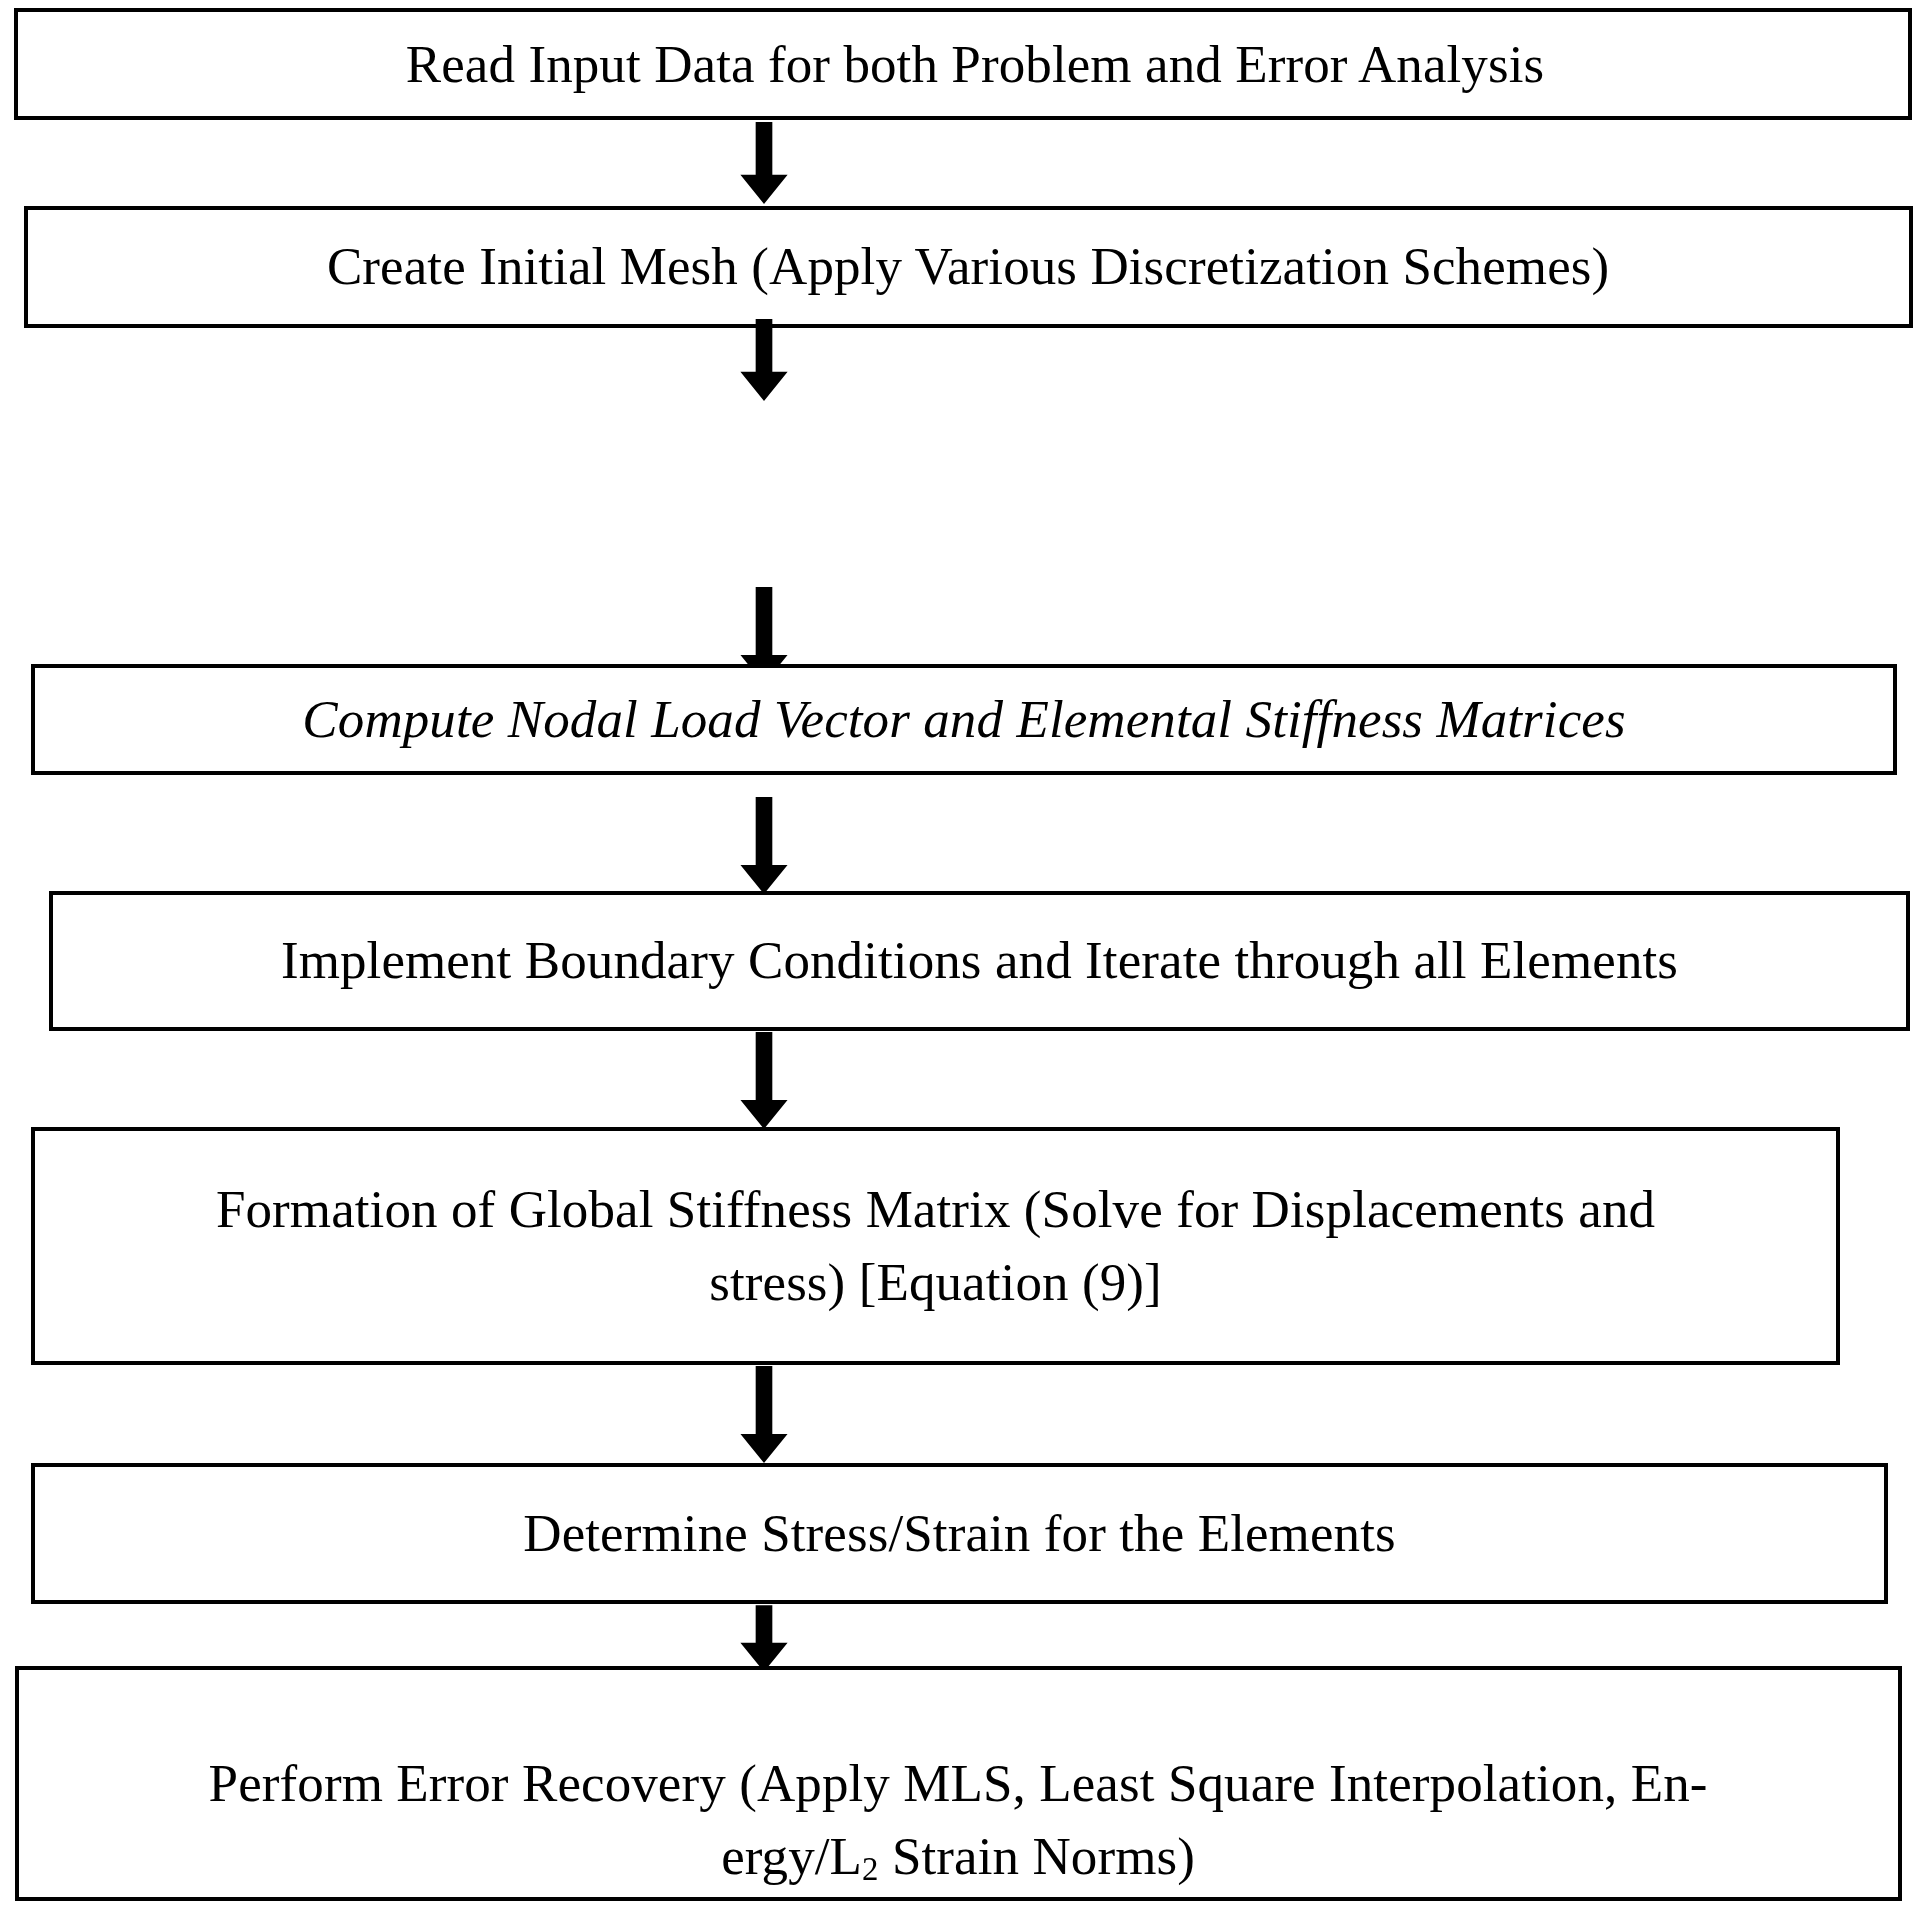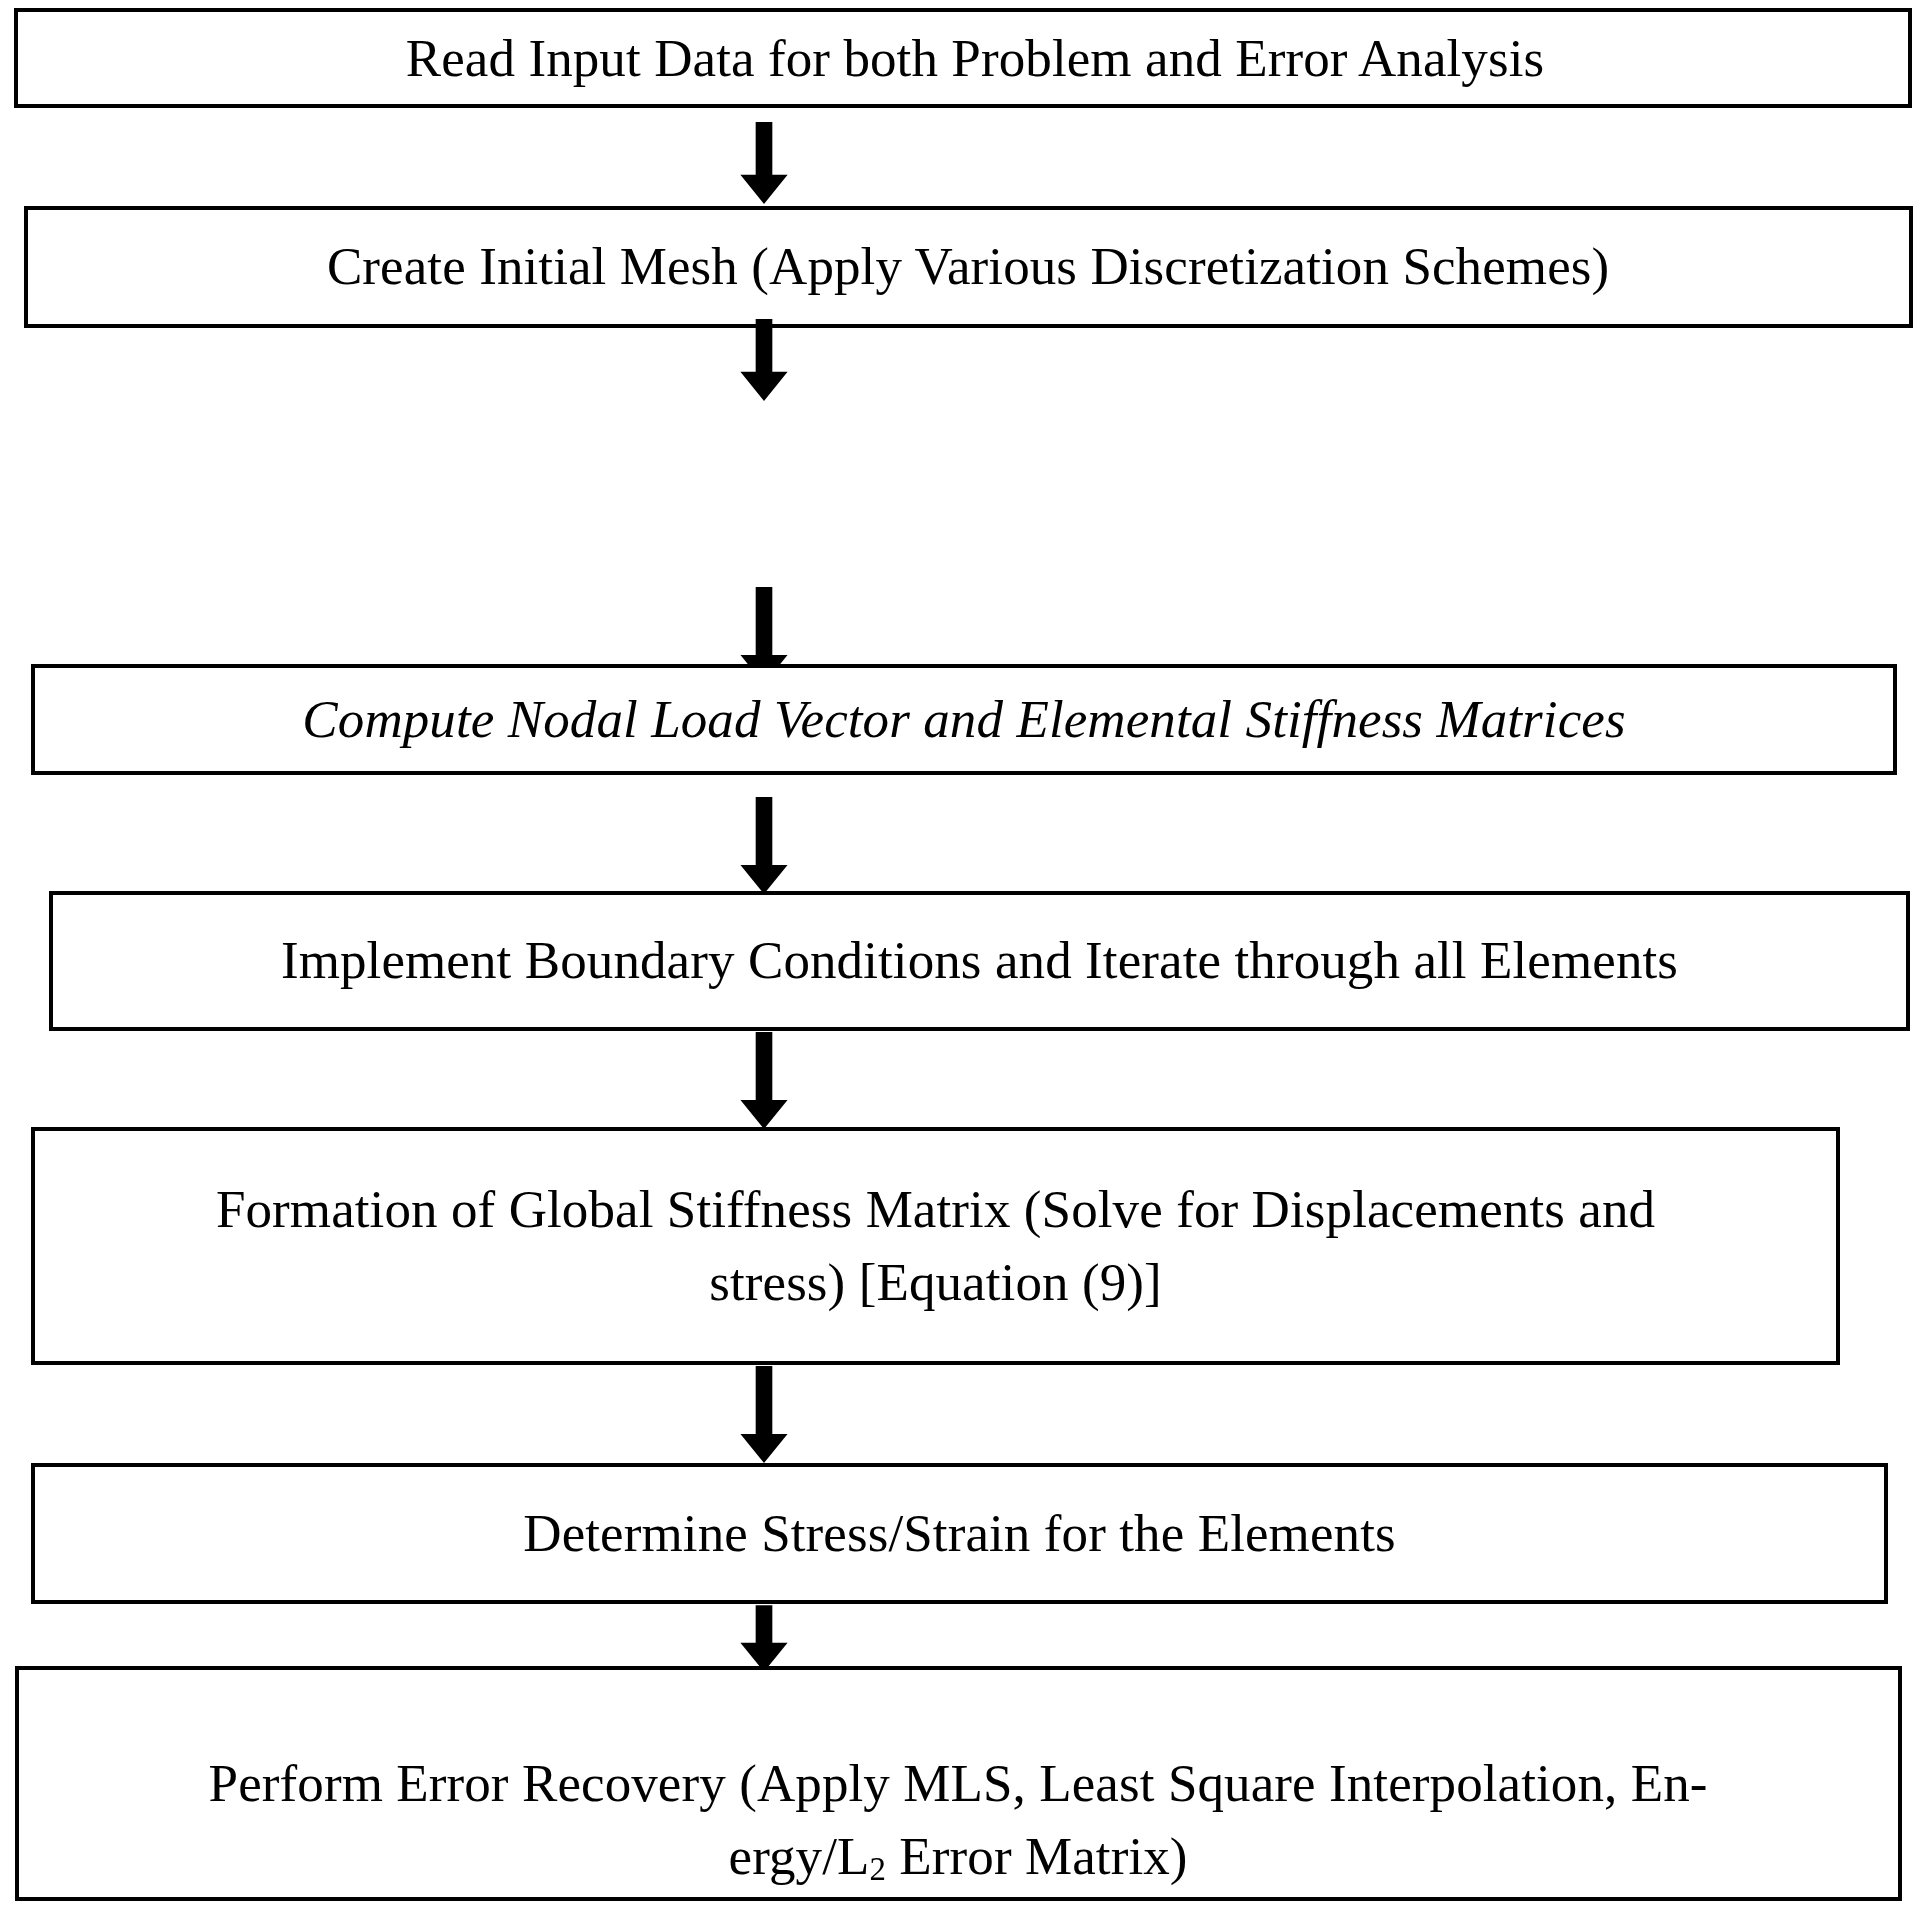--- a/index.html
+++ b/index.html
@@ -45,21 +45,21 @@
   }
   .connector svg {
     display: block;
   }
 </style>
 </head>
 <body>
 
 <div id="page">
 
-  <div class="node" style="left:14px; top:8.3px; width:1898px; height:100px;padding-left:24px;">
+  <div class="node" style="left:14px; top:8.3px; width:1898px; height:112px;padding-left:24px;">
     <span class="label">Read Input Data for both Problem and Error Analysis</span>
   </div>
 
   <div class="connector" style="left:739px; top:122px; width:50px; height:82px;">
     <svg width="50" height="82" viewBox="0 0 72 118" aria-hidden="true">
       <path d="M24 0 H48 V76 H70 L36 118 L2 76 H24 Z" fill="#000000"></path>
     </svg>
   </div>
 
   <div class="node" style="left:23.6px; top:206px; width:1889px; height:122px;">
@@ -116,18 +116,18 @@
 
   <div class="connector" style="left:739px; top:1605px; width:50px; height:67px;">
     <svg width="50" height="67" viewBox="0 0 72 96" aria-hidden="true">
       <path d="M24 0 H48 V54 H70 L36 96 L2 54 H24 Z" fill="#000000"></path>
     </svg>
   </div>
 
   <div class="node" style="left:14.6px; top:1666px; width:1887px; height:235px;">
     <span class="label">
       <span>Perform Error Recovery (Apply MLS, Least Square Interpolation, En-
-ergy/L</span><sub style="font-size:0.62em; vertical-align:-0.18em;">2</sub><span> Error Matrix)</span>
+ergy/L</span><sub style="font-size:0.62em; vertical-align:-0.18em;">2</sub><span> Strain Norms)</span>
     </span>
   </div>
 
 </div>
 
 
 </body></html>

